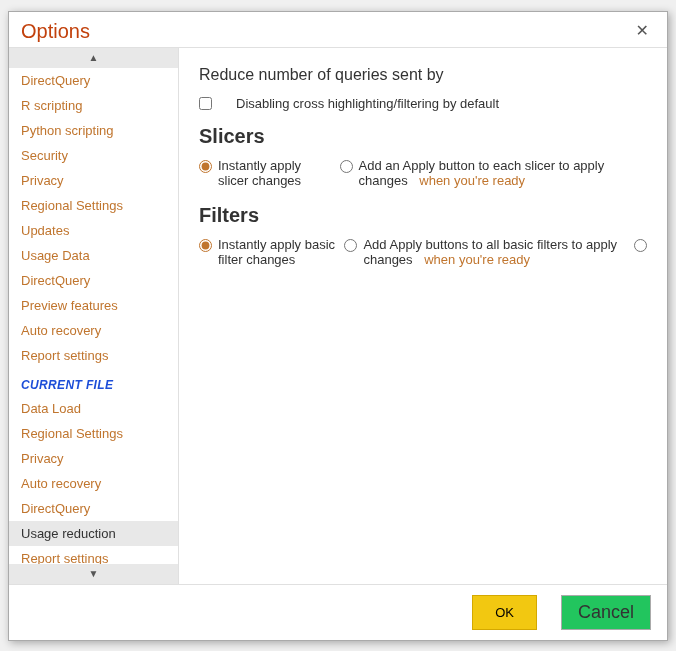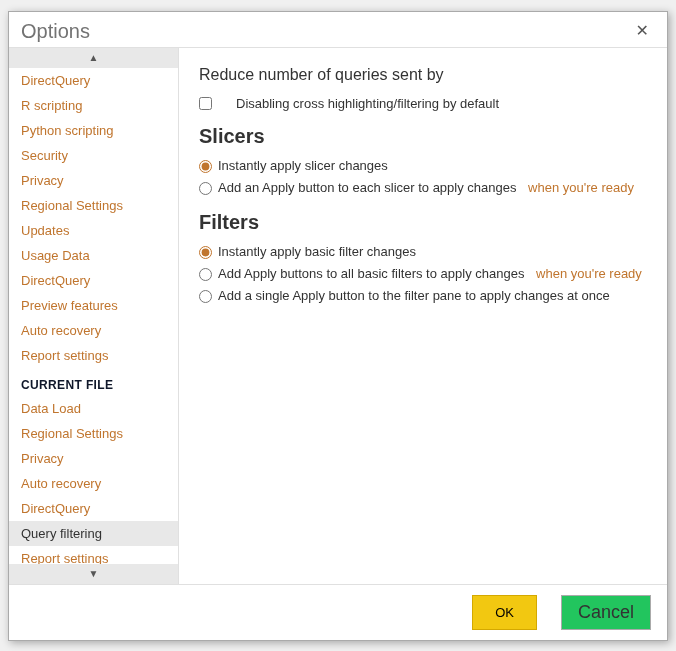--- a/index.html
+++ b/index.html
@@ -25,21 +25,21 @@
     }
     .dialog-titlebar {
       display: flex;
       align-items: center;
       padding: 8px 12px 4px 12px;
       justify-content: space-between;
     }
     .dialog-title {
       font-size: 20px;
       font-weight: 300;
-      color: #737373;
+      color: #c2410c;
     }
     .close-btn {
       background: none;
       border: none;
       cursor: pointer;
       font-size: 16px;
       color: #555;
       padding: 2px 6px;
       line-height: 1;
     }
@@ -76,22 +76,23 @@
       font-size: 13px;
     }
     .sidebar-item.active {
       background: #e8e8e8;
       color: #333;
     }
     .sidebar-section-label {
       padding: 10px 12px 4px 12px;
       font-size: 12px;
       font-weight: 700;
-      color: #0f172a;
+      color: #1d4ed8;
       letter-spacing: 0.03em;
+      font-style: italic;
     }
     .scroll-arrow {
       width: 100%;
       height: 20px;
       background: #e8e8e8;
       display: flex;
       align-items: center;
       justify-content: center;
       cursor: pointer;
       color: #555;
@@ -128,21 +129,21 @@
     }
     .section-heading {
       font-size: 20px;
       font-weight: 600;
       color: #333;
       margin-bottom: 10px;
       margin-top: 4px;
     }
     .radio-group {
       display: flex;
-      flex-direction: column;
+      flex-direction: row;
       gap: 7px;
       margin-bottom: 16px;
     }
     .radio-row {
       display: flex;
       align-items: flex-start;
       gap: 6px;
     }
     .radio-row input[type="radio"] {
       margin-top: 2px;
@@ -212,21 +213,21 @@
             <div class="sidebar-item">Report settings</div>
           </div>
 
         <div class="sidebar-section-label">CURRENT FILE</div>
         <div id="sidebar-current">
             <div class="sidebar-item">Data Load</div>
             <div class="sidebar-item">Regional Settings</div>
             <div class="sidebar-item">Privacy</div>
             <div class="sidebar-item">Auto recovery</div>
             <div class="sidebar-item">DirectQuery</div>
-            <div class="sidebar-item active">Query filtering</div>
+            <div class="sidebar-item active">Usage reduction</div>
             <div class="sidebar-item">Report settings</div>
           </div>
       </div>
       <button class="scroll-arrow">▼</button>
     </div>
     <div class="content">
       <div class="content-title">Reduce number of queries sent by</div>
       <div class="checkbox-row">
         <input type="checkbox" style="">
         <label class="checkbox-label">Disabling cross highlighting/filtering by default</label>
@@ -247,21 +248,20 @@
           <div class="radio-row">
             <input type="radio" name="filters" checked="" style="">
             <label class="radio-label">Instantly apply basic filter changes</label>
           </div>
           <div class="radio-row">
             <input type="radio" name="filters" style="">
             <label class="radio-label">Add Apply buttons to all basic filters to apply changes <span class="link-text">when you're ready</span></label>
           </div>
           <div class="radio-row">
             <input type="radio" name="filters" style="">
-            <label class="radio-label">Add a single Apply button to the filter pane to apply changes at once</label>
           </div>
         </div>
     </div>
   </div>
   <div class="dialog-footer">
     <button class="btn-ok">OK</button>
     <button class="btn-cancel">Cancel</button>
   </div>
 </div>
 

